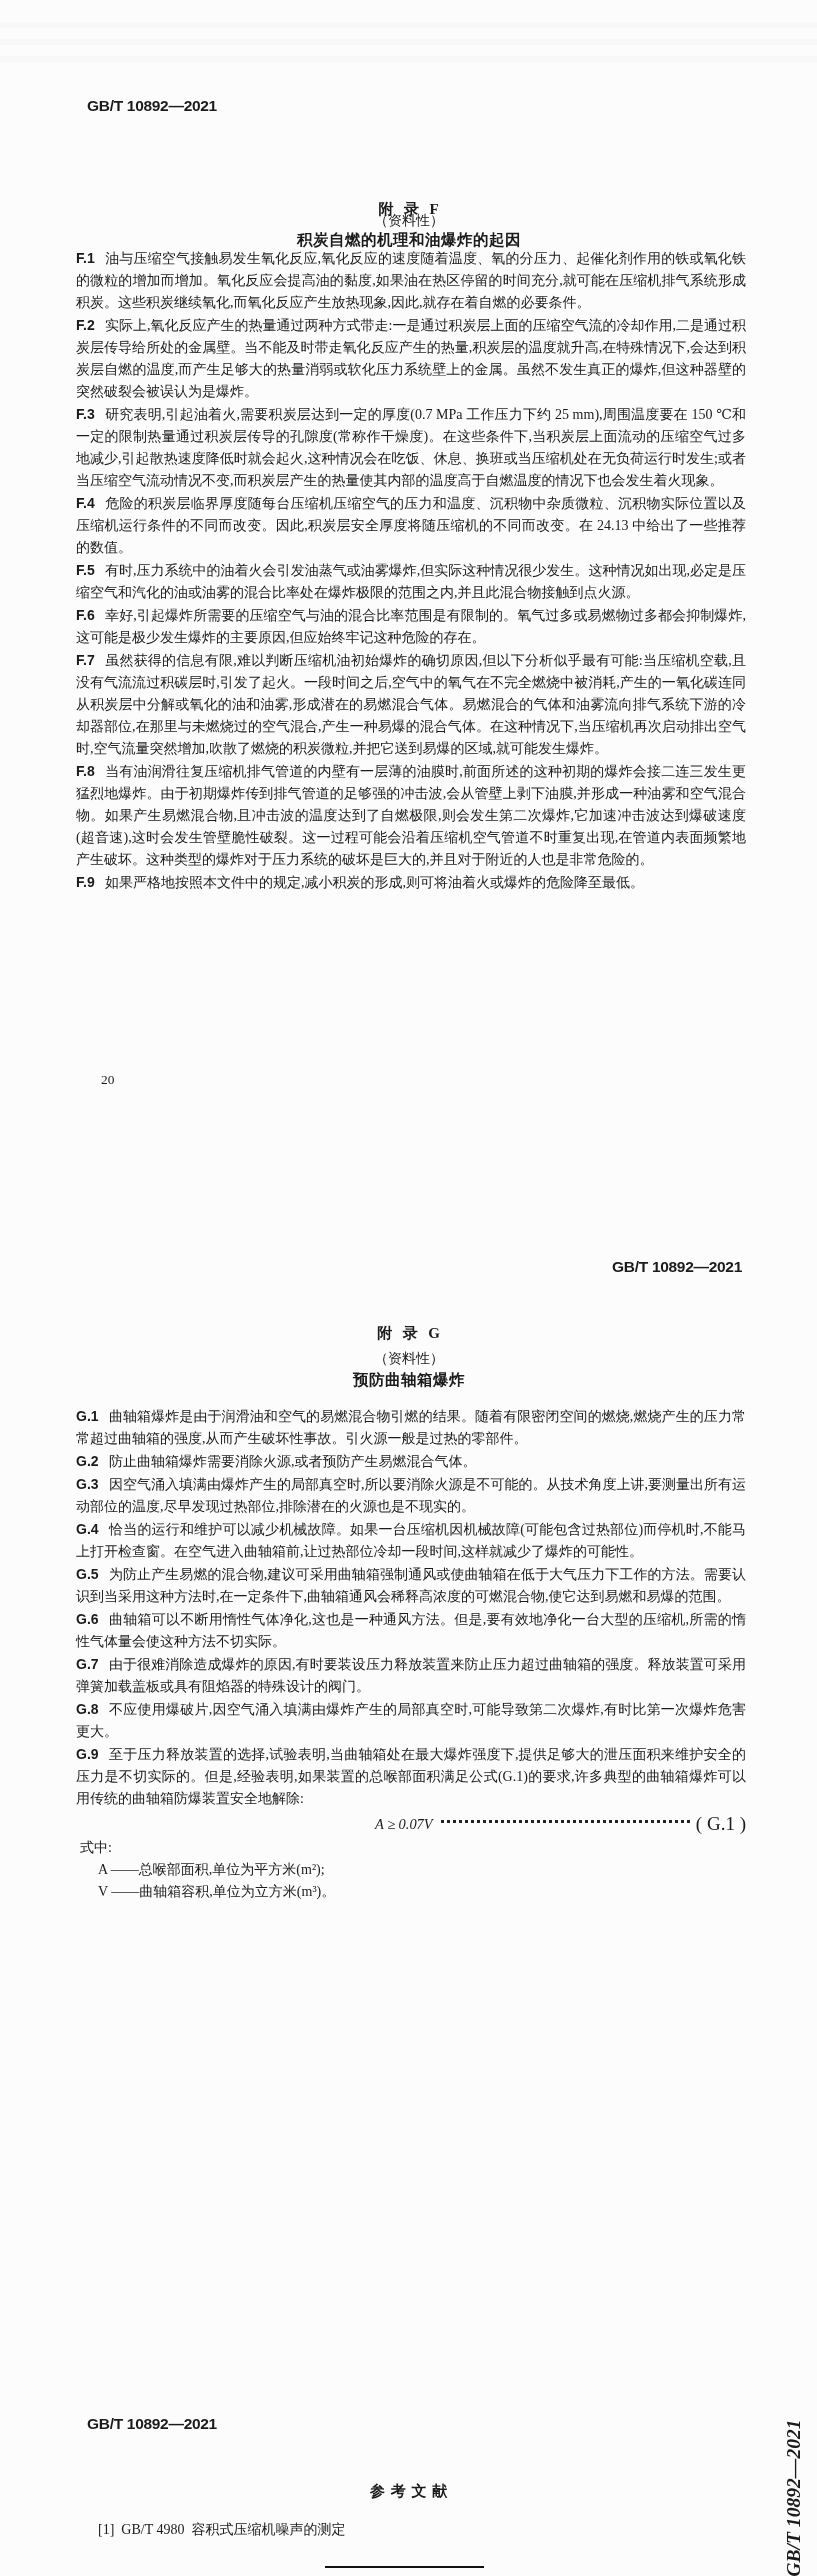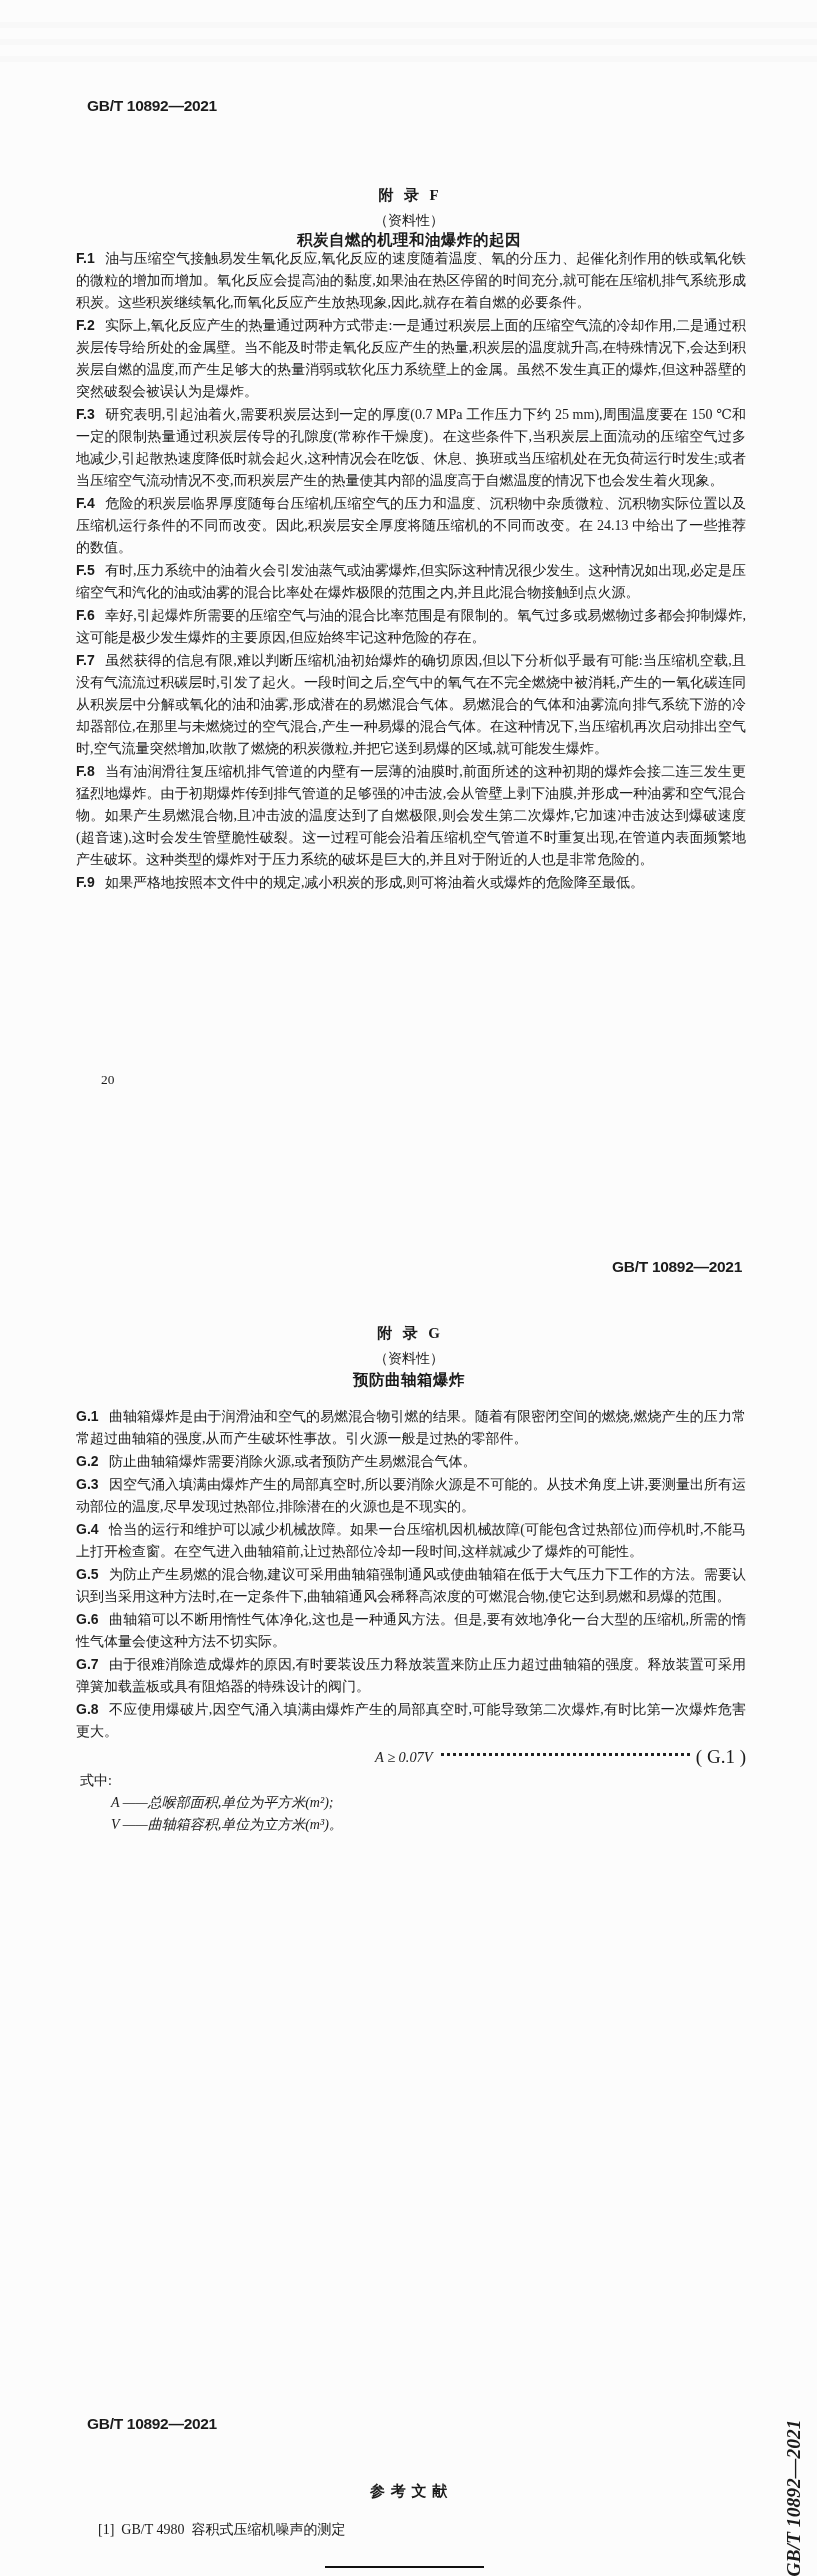--- a/index.html
+++ b/index.html
@@ -17,41 +17,41 @@
   .para{margin:0;}
   .para .lbl{font-weight:bold;margin-right:10.3px;font-family:Liberation Sans, sans-serif;}
   .para.indent{text-indent:29px;}
   .pageno{position:absolute;font-size:13.4px;}
   .formula-row{display:flex;align-items:center;margin:3.1px 0 2.1px 0;height:22px;}
   .formula-sp{width:299px;flex:none;}
   .formula{font-style:italic;font-size:14.4px;white-space:nowrap;}
   .dots{flex:1;border-bottom:3.1px dotted #222;height:0;margin:0 6.2px 5.2px 8.2px;}
   .gnum{white-space:nowrap;font-size:19px;}
   .where-label{margin-left:4px;}
-  .where-item{margin-left:35px;font-style:italic;}
+  .where-item{margin-left:22px;}
   .spine{position:absolute;left:780px;top:2415px;width:28px;height:166px;}
   .spine span{display:block;width:166px;height:28px;line-height:28px;
               transform:rotate(-90deg) translateX(-166px);transform-origin:top left;
               font-weight:bold;font-style:italic;font-size:19.6px;letter-spacing:0px;
               white-space:nowrap;text-align:center;}
   .ref-item{position:absolute;left:98px;top:2521px;font-size:14px;white-space:pre;text-align:right;}
   .end-rule{position:absolute;left:325px;top:2566px;width:159px;height:2.1px;background:#111;}
 </style>
 </head>
 <body>
 
 <div class="sheet">
 
   <div class="streak" style="top:21.6px"></div>
   <div class="streak" style="top:39px"></div>
   <div class="streak" style="top:56px"></div>
 
   <div class="hdr" style="left:87px;top:97px">GB/T 10892—2021</div>
 
-  <div class="center-line appendix-label" style="top:186px">附  录  F</div>
+  <div class="center-line appendix-label" style="top:200px">附  录  F</div>
   <div class="center-line appendix-type" style="top:212px">（资料性）</div>
   <div class="center-line appendix-title" style="top:230px">积炭自燃的机理和油爆炸的起因</div>
 
   <div class="body-col" style="top:247px">
 
       <p class="para"><span class="lbl">F.1</span><span>油与压缩空气接触易发生氧化反应,氧化反应的速度随着温度、氧的分压力、起催化剂作用的铁或氧化铁的微粒的增加而增加。氧化反应会提高油的黏度,如果油在热区停留的时间充分,就可能在压缩机排气系统形成积炭。这些积炭继续氧化,而氧化反应产生放热现象,因此,就存在着自燃的必要条件。</span></p>
 
       <p class="para"><span class="lbl">F.2</span><span>实际上,氧化反应产生的热量通过两种方式带走:一是通过积炭层上面的压缩空气流的冷却作用,二是通过积炭层传导给所处的金属壁。当不能及时带走氧化反应产生的热量,积炭层的温度就升高,在特殊情况下,会达到积炭层自燃的温度,而产生足够大的热量消弱或软化压力系统壁上的金属。虽然不发生真正的爆炸,但这种器壁的突然破裂会被误认为是爆炸。</span></p>
 
       <p class="para"><span class="lbl">F.3</span><span>研究表明,引起油着火,需要积炭层达到一定的厚度(0.7 MPa 工作压力下约 25 mm),周围温度要在 150 ℃和一定的限制热量通过积炭层传导的孔隙度(常称作干燥度)。在这些条件下,当积炭层上面流动的压缩空气过多地减少,引起散热速度降低时就会起火,这种情况会在吃饭、休息、换班或当压缩机处在无负荷运行时发生;或者当压缩空气流动情况不变,而积炭层产生的热量使其内部的温度高于自燃温度的情况下也会发生着火现象。</span></p>
@@ -90,20 +90,21 @@
         <p class="para"><span class="lbl">G.4</span><span>恰当的运行和维护可以减少机械故障。如果一台压缩机因机械故障(可能包含过热部位)而停机时,不能马上打开检查窗。在空气进入曲轴箱前,让过热部位冷却一段时间,这样就减少了爆炸的可能性。</span></p>
 
         <p class="para"><span class="lbl">G.5</span><span>为防止产生易燃的混合物,建议可采用曲轴箱强制通风或使曲轴箱在低于大气压力下工作的方法。需要认识到当采用这种方法时,在一定条件下,曲轴箱通风会稀释高浓度的可燃混合物,使它达到易燃和易爆的范围。</span></p>
 
         <p class="para"><span class="lbl">G.6</span><span>曲轴箱可以不断用惰性气体净化,这也是一种通风方法。但是,要有效地净化一台大型的压缩机,所需的惰性气体量会使这种方法不切实际。</span></p>
 
         <p class="para"><span class="lbl">G.7</span><span>由于很难消除造成爆炸的原因,有时要装设压力释放装置来防止压力超过曲轴箱的强度。释放装置可采用弹簧加载盖板或具有阻焰器的特殊设计的阀门。</span></p>
 
         <p class="para"><span class="lbl">G.8</span><span>不应使用爆破片,因空气涌入填满由爆炸产生的局部真空时,可能导致第二次爆炸,有时比第一次爆炸危害更大。</span></p>
 
+        <p class="para"><span class="lbl">G.9</span><span>至于压力释放装置的选择,试验表明,当曲轴箱处在最大爆炸强度下,提供足够大的泄压面积来维护安全的压力是不切实际的。但是,经验表明,如果装置的总喉部面积满足公式(G.1)的要求,许多典型的曲轴箱爆炸可以用传统的曲轴箱防爆装置安全地解除:</span></p>
       </div>
 
     <div class="formula-row">
       <span class="formula-sp"></span>
       <span class="formula">A ≥ 0.07V</span>
       <span class="dots"></span>
       <span class="gnum">( G.1 )</span>
     </div>
 
     <p class="para where-label">式中:</p>

